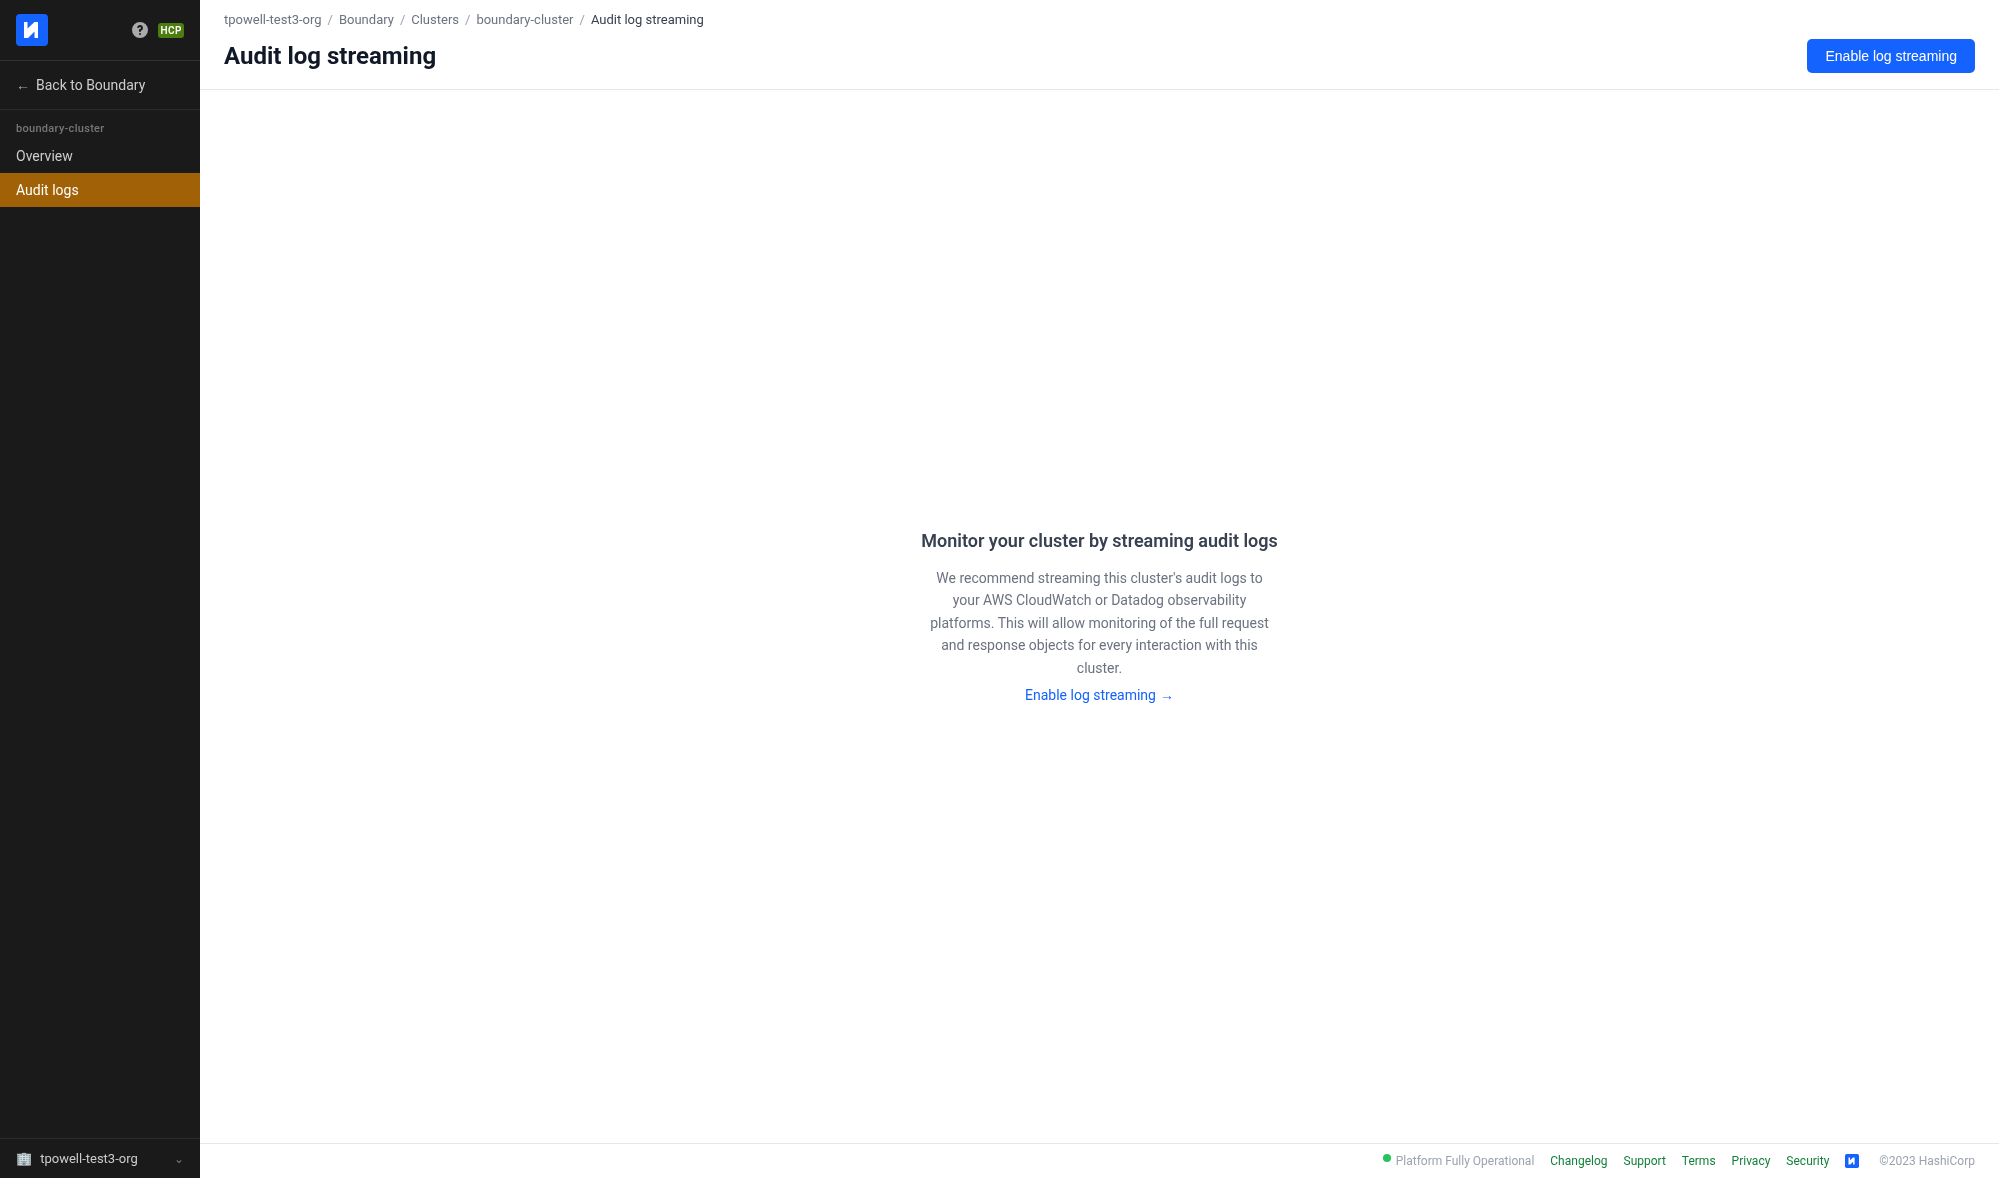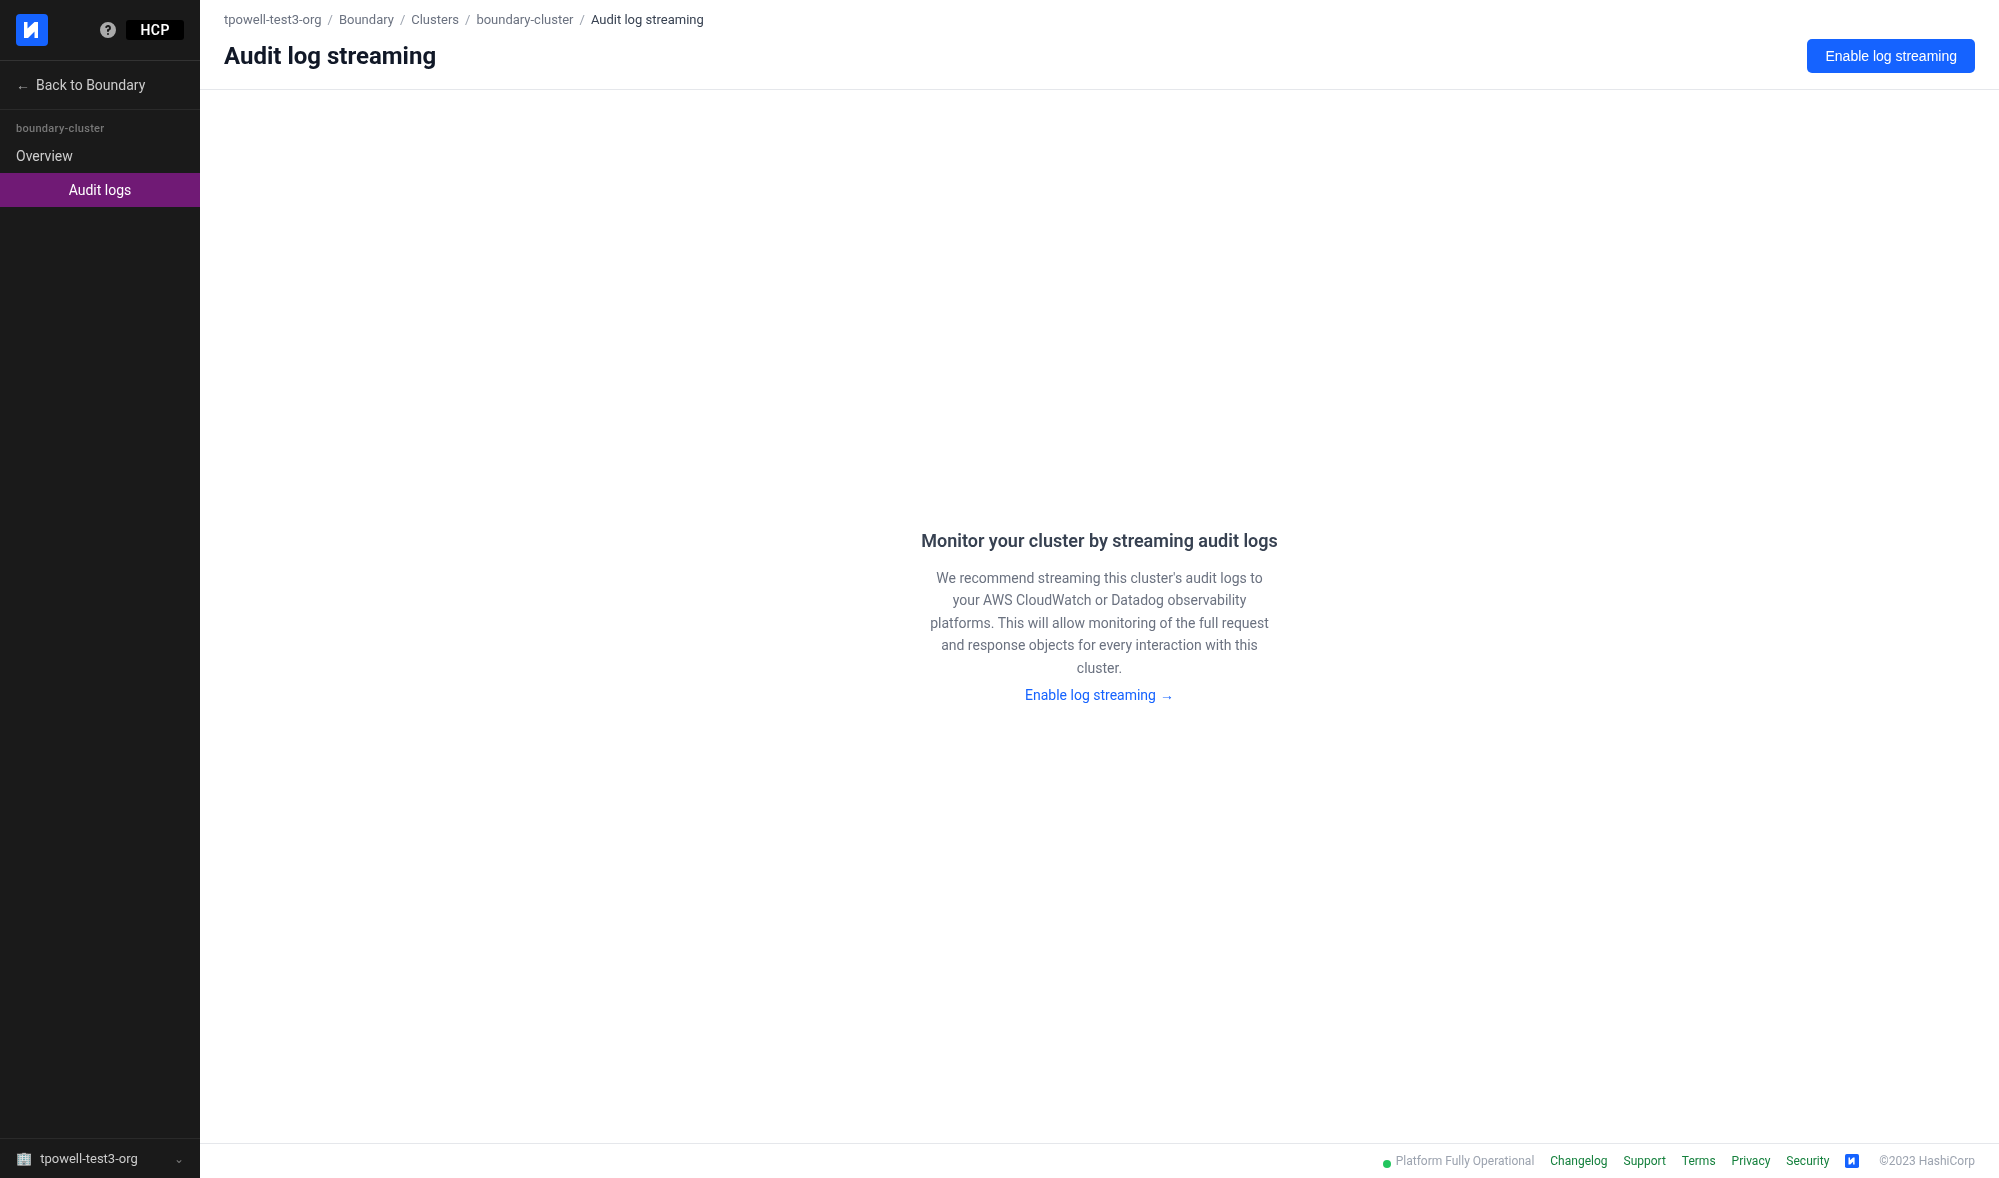--- a/index.html
+++ b/index.html
@@ -39,25 +39,25 @@
     }
 
     .help-icon {
       width: 20px;
       height: 20px;
       color: #aaa;
       cursor: pointer;
     }
 
     .status-badge {
-      background: #000000;
-      color: #fff;
-      font-size: 14px;
+      background: #4d7c0f;
+      color: #fff;
+      font-size: 10px;
       font-weight: 600;
-      padding: 2px 14px;
+      padding: 2px 2px;
       border-radius: 3px;
       letter-spacing: 0.5px;
     }
 
     .back-link {
       display: flex;
       align-items: center;
       gap: 6px;
       padding: 16px 16px;
       color: #ccc;
@@ -88,23 +88,22 @@
 
     .sidebar-nav-item {
       padding: 9px 16px;
       font-size: 14px;
       color: #ccc;
       cursor: pointer;
       border-radius: 0;
     }
 
     .sidebar-nav-item.active {
-      background: #701a75;
-      color: #fff;
-      text-align: center;
+      background: #a16207;
+      color: #fff;
     }
 
     .sidebar-footer {
       padding: 12px 16px;
       border-top: 1px solid #2a2a2a;
       display: flex;
       align-items: center;
       justify-content: space-between;
     }
 
@@ -231,21 +230,21 @@
       align-items: center;
       justify-content: flex-end;
       gap: 16px;
       font-size: 12px;
       color: #9ca3af;
       background: #fff;
     }
 
     .footer-status {
       display: flex;
-      align-items: flex-end;
+      align-items: flex-start;
       gap: 5px;
     }
 
     .status-dot {
       width: 8px;
       height: 8px;
       border-radius: 50%;
       background: #22c55e;
     }
 

